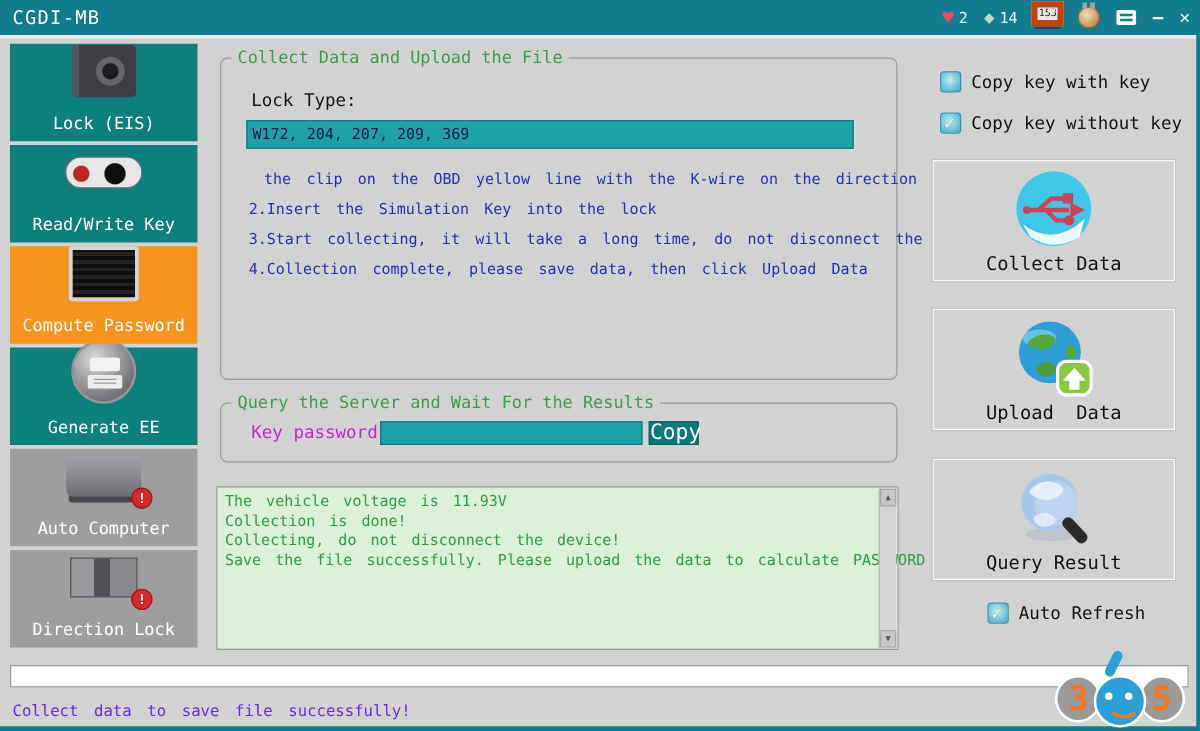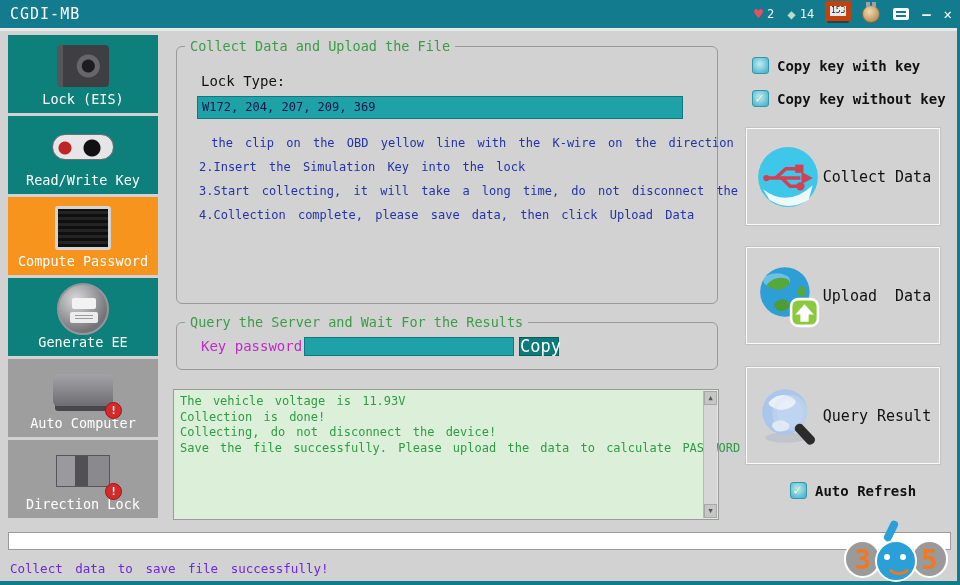--- a/index.html
+++ b/index.html
@@ -23,21 +23,21 @@
       background:linear-gradient(90deg,#9aa4a8 0 4px,transparent 4px 6px,#9aa4a8 6px 10px); }
   .menu-ic { width:16px; height:12px; background:#fff; border-radius:2px;
       background-image:linear-gradient(#127b8d,#127b8d),linear-gradient(#127b8d,#127b8d);
       background-size:10px 2px,10px 2px; background-position:3px 3px,3px 7px; background-repeat:no-repeat; }
   .min-ic { color:#fff; font-size:14px; font-weight:bold; }
   .close-ic { color:#fff; font-size:14px; font-weight:bold; }
   .tb-sep { position:absolute; left:0; top:28px; width:960px; height:3px; background:#e9e9e9; }
 
   
   .side-btn { position:absolute; left:8px; width:150px; height:78px; background:#0e807b;
-      display:flex; flex-direction:column; align-items:center; justify-content:flex-end; padding-bottom:6px; cursor:pointer; }
+      display:flex; flex-direction:column; align-items:center; justify-content:flex-end; padding-bottom:6px; cursor:pointer;gap:12px; }
   .side-btn[data-state="active"]   { background:#f7941e; }
   .side-btn[data-state="disabled"] { background:#9e9e9e; }
   .side-label { color:#fff; font-size:13.5px; white-space:pre; }
   .icon-wrap { position:relative; height:50px; display:flex; align-items:center; justify-content:center; width:100%; }
   .icon-eis { width:52px; height:42px; border-radius:4px; border-left:6px solid #55555a;
       background:radial-gradient(circle at 55% 50%,#1d1d1f 6px,#66666b 7px 11px,#3f3f43 12px); }
   .icon-key { width:62px; height:26px; border-radius:13px; border:1px solid #6e6e72;
       background:radial-gradient(circle at 12px 13px,#c02424 6px,transparent 7px),
                  radial-gradient(circle at 39px 13px,#101012 8px,#e6e6e8 9px); }
   .icon-screen { width:56px; height:44px; border:3px solid #d4d4d6; border-radius:3px;
@@ -79,24 +79,24 @@
       line-height:12px; text-align:center; cursor:pointer; }
   .sb-up { top:0; } .sb-down { bottom:0; }
 
   
   .cb-row { position:absolute; display:flex; align-items:center; gap:8px; cursor:pointer; }
   #cb1 { left:752px; top:57px; } #cb2 { left:752px; top:90px; } #cb3 { left:790px; top:482px; }
   .cb { width:17px; height:17px; border-radius:3px; border:1px solid #2f98ac; position:relative;
       background:radial-gradient(circle at 45% 40%,#c4ecf4,#52b8ce 80%); }
   .cb[data-checked="true"]::after { content:"✓"; position:absolute; left:2px; top:-2px; color:#f4fff0; font-size:15px; font-weight:bold;
       text-shadow:0 0 1px #3c9c46; }
-  .cb-label { color:#111; font-size:14px; white-space:pre;font-weight:bold; }
+  .cb-label { color:#111; font-size:14px; white-space:pre; }
 
   .action-btn { position:absolute; left:746px; width:194px; height:97px; background:#d2d2d2; border:1px solid #fafafa;
-      outline:1px solid #c2c2c2; display:flex; flex-direction:row; align-items:center; justify-content:center; gap:2px; cursor:pointer; }
+      outline:1px solid #c2c2c2; display:flex; flex-direction:column; align-items:center; justify-content:center; gap:2px; cursor:pointer; }
   #btn-collect { top:128px; } #btn-upload { top:247px; } #btn-query { top:367px; }
   .action-label { color:#111; font-size:15px; white-space:pre; }
 
   
   .progressbar { position:absolute; left:8px; top:532px; width:943px; height:18px; background:#fff; border:1px solid #9a9a9a; }
   .statusbar-text { position:absolute; left:10px; top:561px; color:#6d28d9; font-size:12.5px; white-space:pre; word-spacing:5px; }
   .edge-right { position:absolute; right:0; top:28px; width:3px; bottom:0; background:#127b8d; }
   .edge-bottom { position:absolute; left:0; bottom:0; width:960px; height:4px; background:#127b8d; }
 
   

